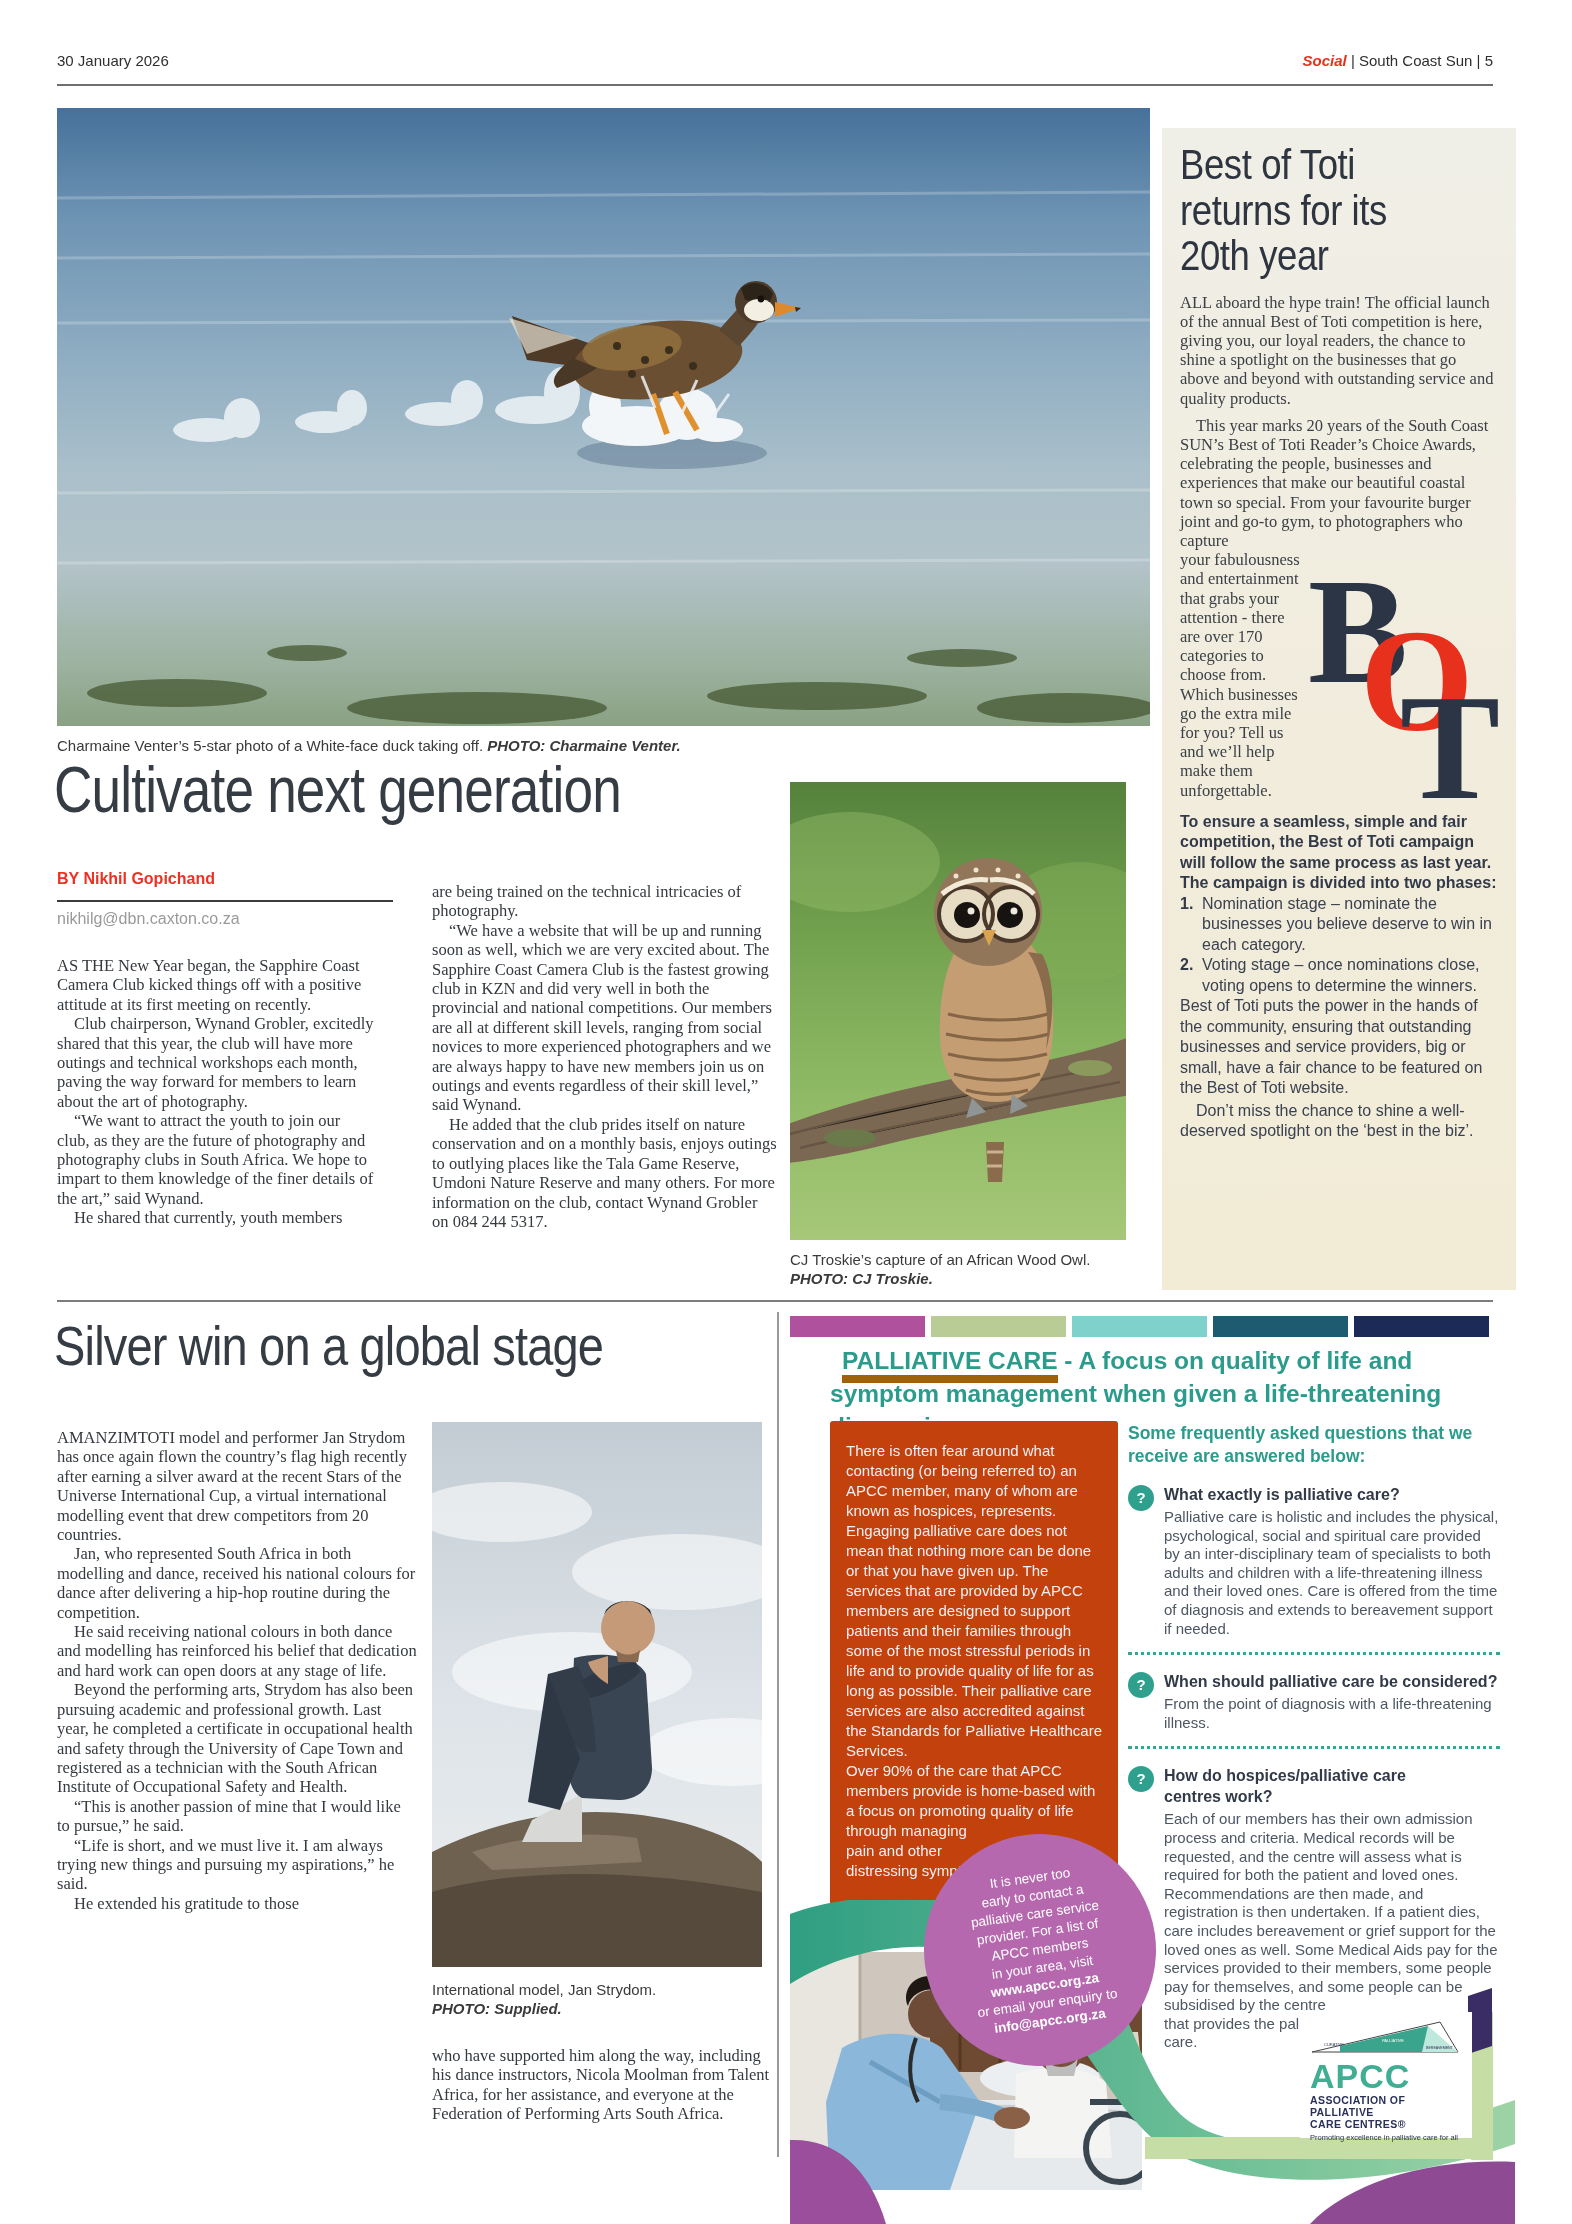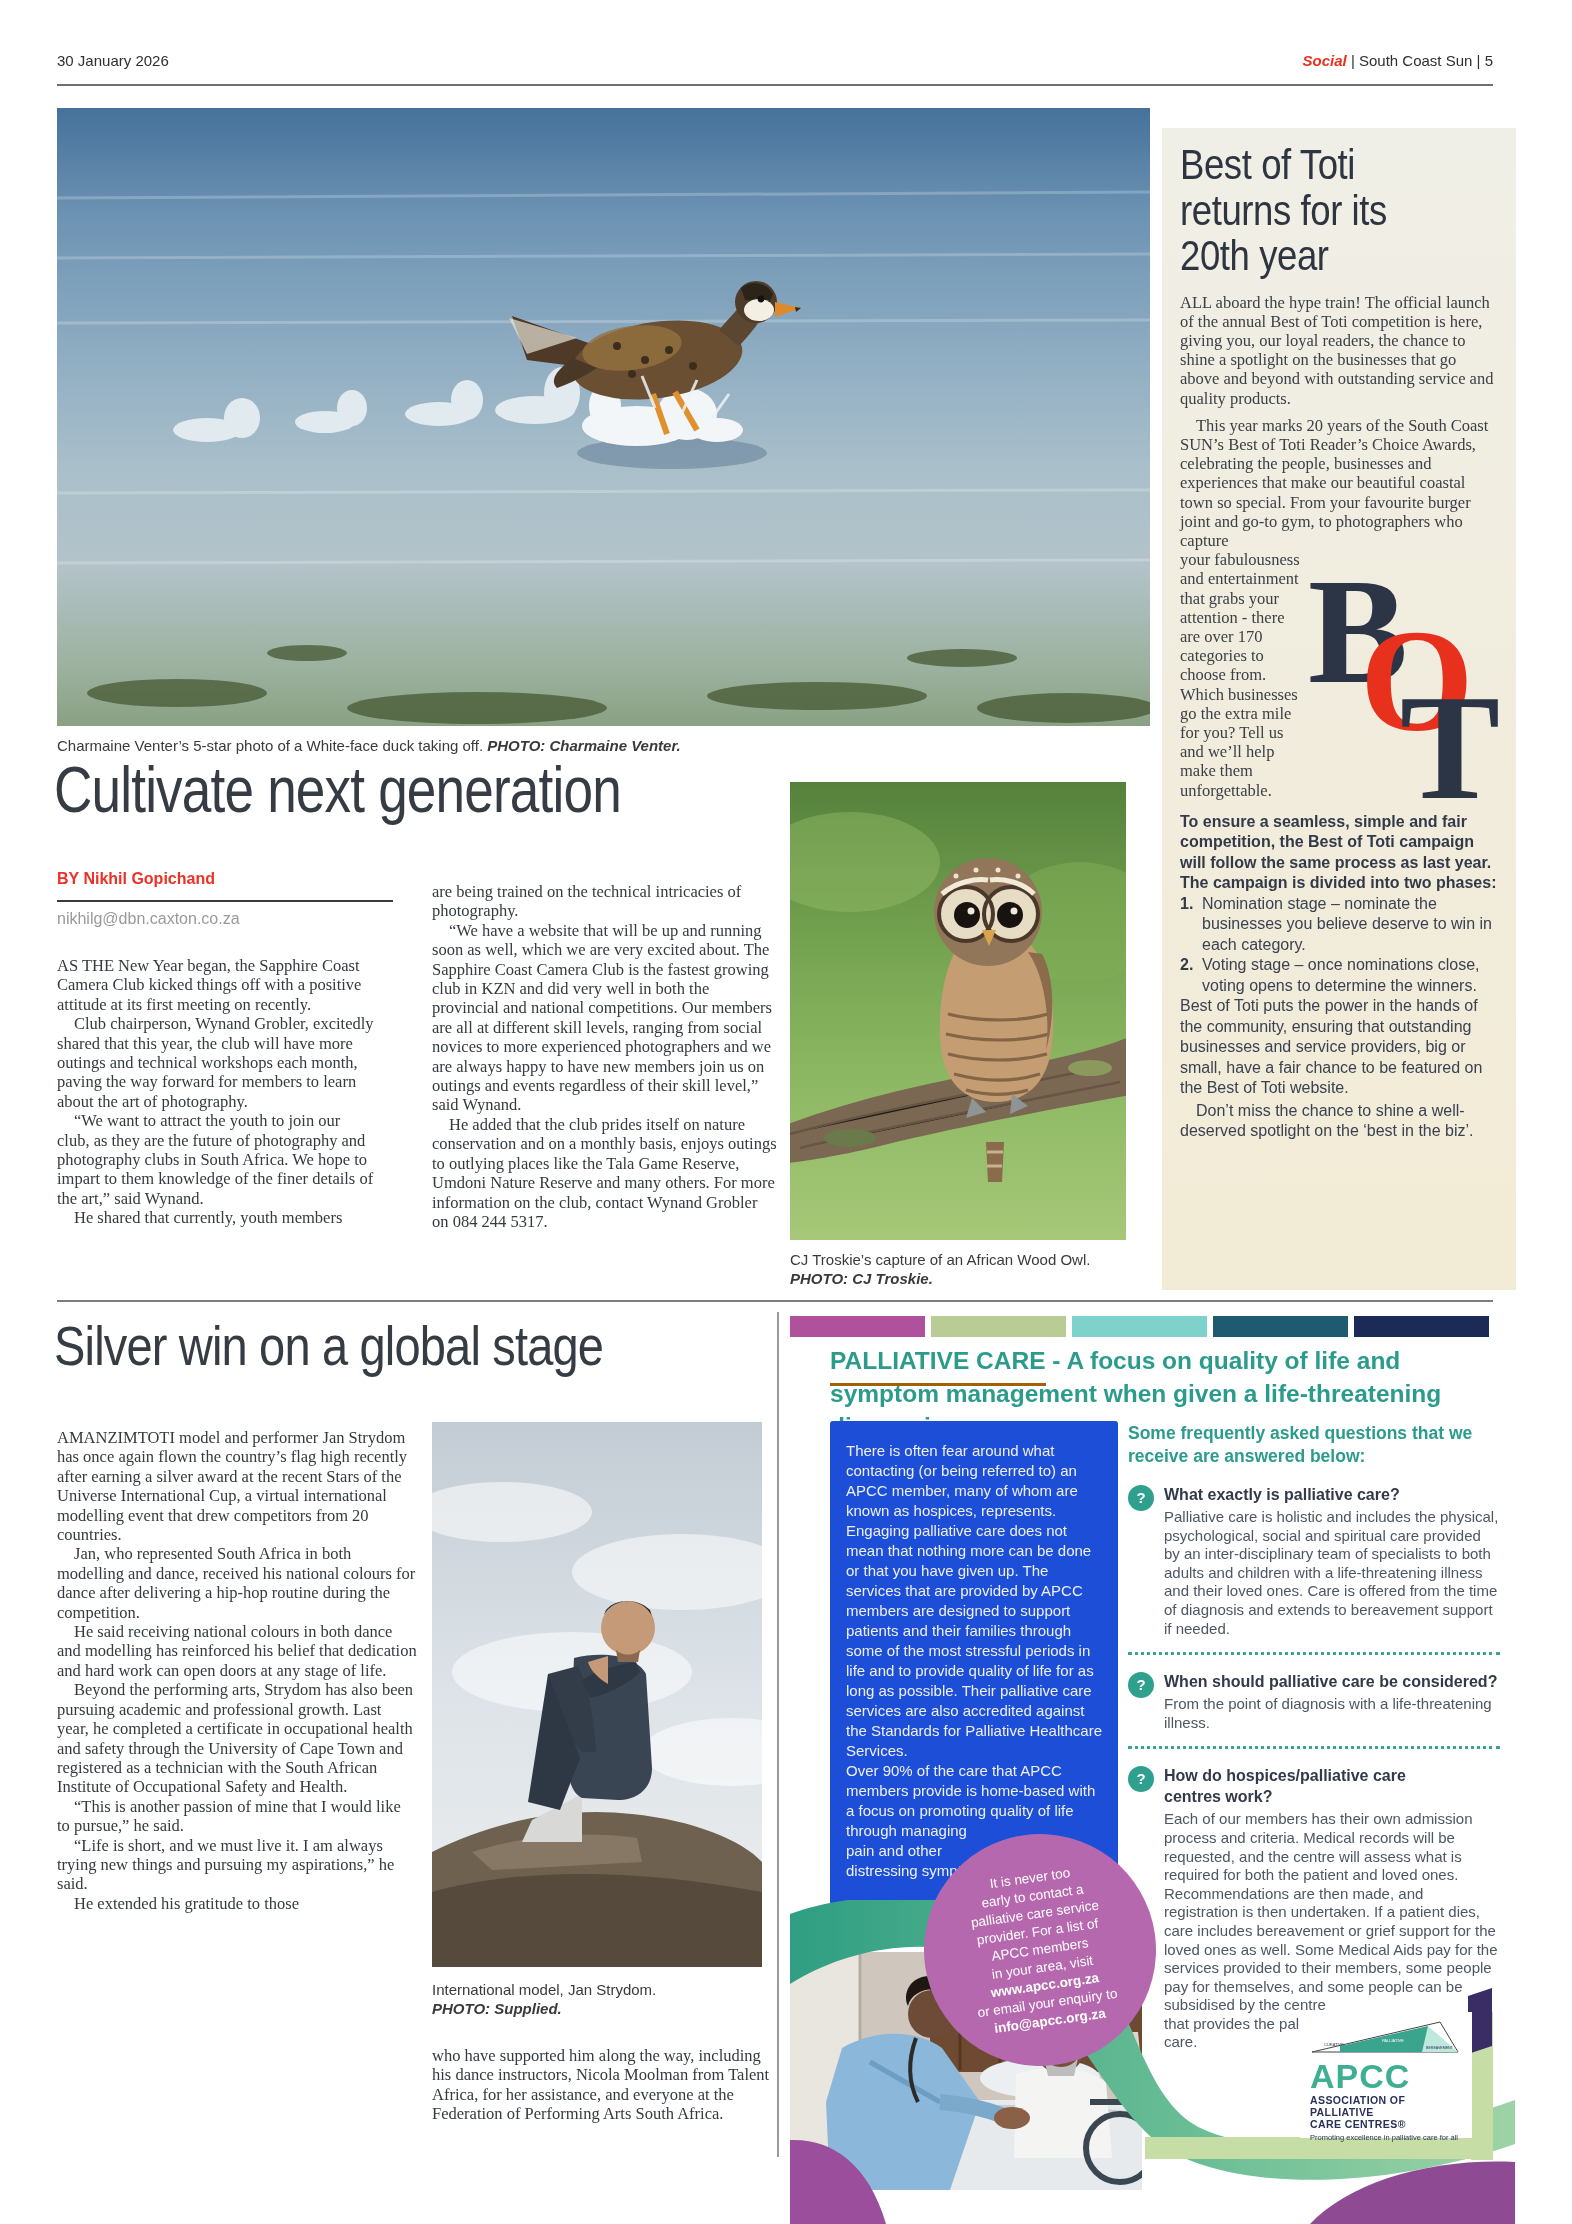--- a/index.html
+++ b/index.html
@@ -43,22 +43,22 @@
   .toti .li{position:relative;padding-left:22px;font-size:16px;line-height:20.5px;color:#3a4150;}
   .toti .li .num{position:absolute;left:0;font-weight:700;color:#323a49;}
   .toti .sansp{font-size:16px;line-height:20.5px;color:#3a4150;}
   .toti .sansp.ind2{text-indent:16px;margin-top:2px;}
   
   .rule-mid{left:57px;top:1300px;width:1436px;height:2px;background:#7c7c7c;}
   .vrule{left:777px;top:1312px;width:2px;height:845px;background:#9a9a9a;}
   
   .bar-seg{display:inline-block;width:135px;height:21px;margin-right:6px;vertical-align:top;}
   .ad-title{left:830px;top:1344px;width:676px;font-size:24.5px;line-height:33px;font-weight:800;color:#2b9c8c;}
-  .ad-title .hl{border-bottom:3px solid #a16207;padding-bottom:9px;}
-  .navybox{left:830px;top:1421px;width:288px;height:484px;box-sizing:border-box;background:#1d4ed8;
+  .ad-title .hl{border-bottom:8px solid #a16207;padding-bottom:1px;margin-left:12px;}
+  .navybox{left:830px;top:1421px;width:288px;height:484px;box-sizing:border-box;background:#c2410c;
            border-radius:3px;padding:20px 16px;color:#eef0f6;font-size:15px;line-height:20px;}
   .navybox .p2{}
   .navybox .p2b{width:58%;}
   .circle{left:924px;top:1834px;width:232px;height:232px;border-radius:50%;background:#b568ae;
           transform:rotate(-8deg);display:flex;flex-direction:column;align-items:center;justify-content:center;
           color:#fff;font-size:13.5px;line-height:18px;text-align:center;z-index:6;}
   .circle .b{font-weight:800;}
   .faq{left:1128px;top:1422px;width:372px;}
   .faq-h{font-weight:700;font-size:17.5px;line-height:23px;color:#2b9c8c;}
   .qa{margin-top:16px;position:relative;padding-left:36px;}

